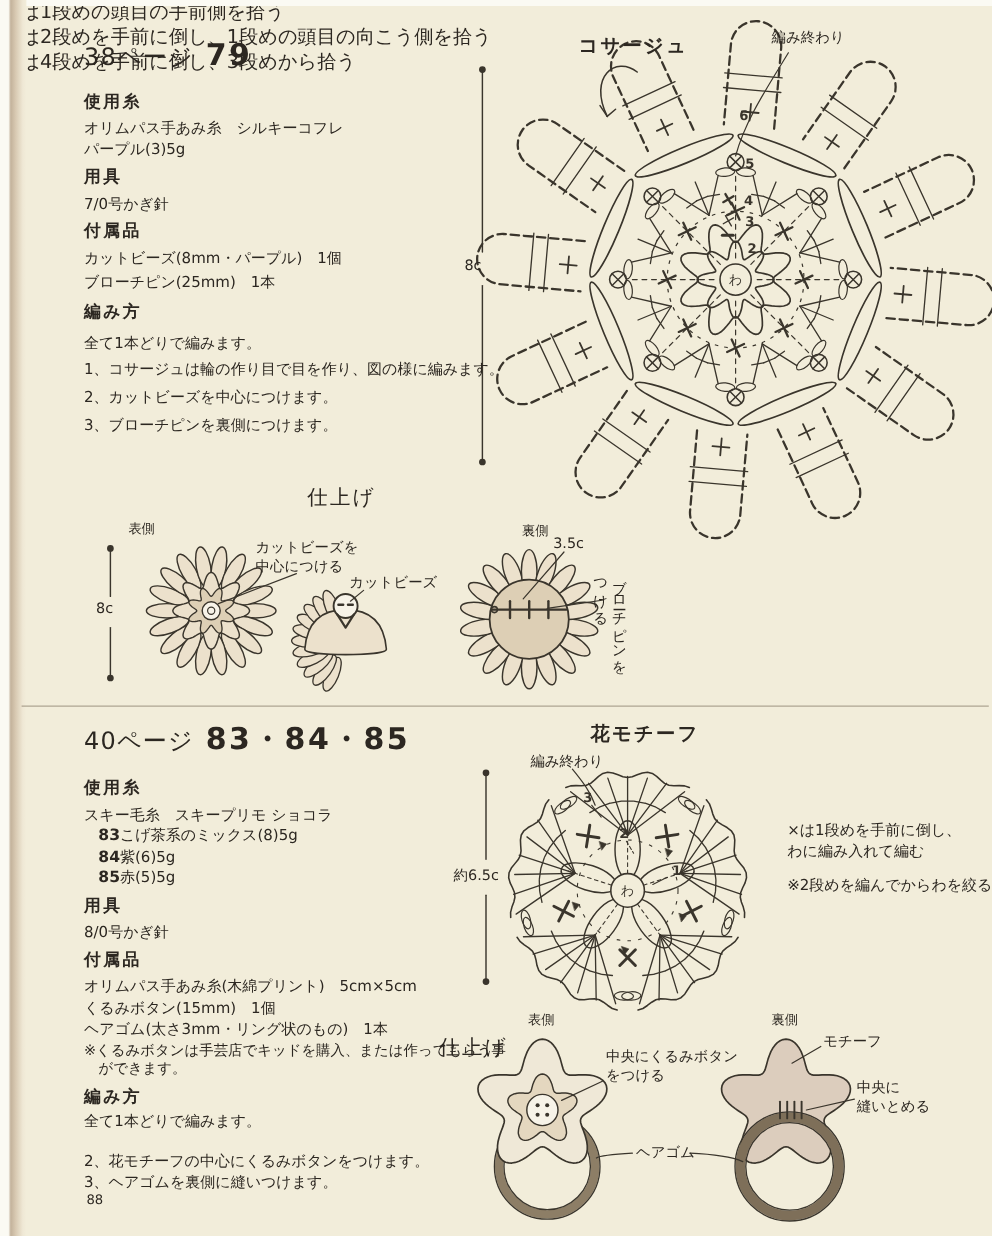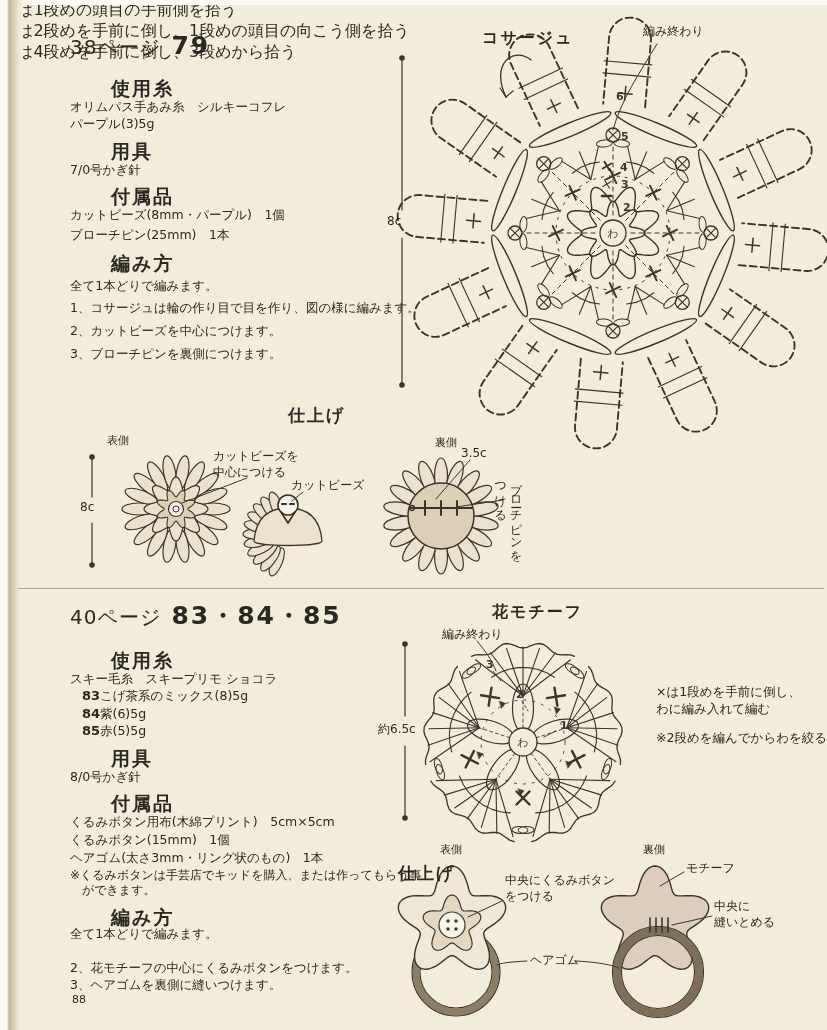--- a/index.html
+++ b/index.html
@@ -7,27 +7,27 @@
         font-family:"DejaVu Sans","Liberation Sans",sans-serif;color:#2c2721;}
   .top-edge{position:absolute;left:0;top:0;right:0;height:5px;background:#fbfaf3;}
   .bind-edge{position:absolute;left:0;top:0;bottom:0;width:22px;
       background:linear-gradient(90deg,#fbfaf3 0 7px,#c3b29b 9px,#d8c9b2 13px,#efe8d5 19px,#f2edda 22px);}
   .divider{position:absolute;left:18px;top:588px;width:806px;border-top:1.5px solid rgba(120,108,88,.55);}
   .lbl{position:absolute;line-height:1.3;}
   .nw{white-space:nowrap;}
   .pre{white-space:pre-line;}
   .pagehead{font-size:20px;letter-spacing:1px;}
   .marker{font-size:25px;font-weight:bold;letter-spacing:2px;margin-left:10px;}
-  .hscript{font-size:19px;font-weight:bold;letter-spacing:2px;margin-left:41px;}
+  .hscript{font-size:14px;font-weight:bold;letter-spacing:2px;}
   .body{font-size:12.5px;text-align:right;}
   .small{font-size:12px;}
   .b13{font-size:11px;}
   .vert{writing-mode:vertical-rl;}
   .ctitle{font-size:16px;font-weight:bold;letter-spacing:2px;text-align:right;}
-  .ftitle{font-size:17px;font-weight:bold;letter-spacing:2px;margin-left:32px;}
+  .ftitle{font-size:17px;font-weight:normal;letter-spacing:2px;}
   .num{display:inline-block;width:30px;font-weight:bold;font-size:13px;}
   .legend-sym{font-weight:bold;display:inline-block;width:17px;font-size:13px;}
   svg{position:absolute;left:0;top:0;}
 </style>
 </head>
 <body>
 
 <div class="page">
   <svg id="diagram-svg" width="827" height="1030" viewBox="0 0 827 1030" font-family="&quot;DejaVu Sans&quot;,sans-serif">
       <g>
@@ -564,21 +564,21 @@
     <span>40ページ</span><span class="marker">83・84・85</span>
   </div>
   <div class="lbl hscript nw" style="left:70px;top:648px">使用糸</div>
   <div class="lbl body nw" style="left:70px;top:671px">スキー毛糸　スキープリモ ショコラ</div>
   <div class="lbl body nw" style="left:70px;top:688px"><span class="num">83</span><span>こげ茶系のミックス(8)5g</span></div>
   <div class="lbl body nw" style="left:70px;top:706px"><span class="num">84</span><span>紫(6)5g</span></div>
   <div class="lbl body nw" style="left:70px;top:723px"><span class="num">85</span><span>赤(5)5g</span></div>
   <div class="lbl hscript nw" style="left:70px;top:746px">用具</div>
   <div class="lbl body nw" style="left:70px;top:769px">8/0号かぎ針</div>
   <div class="lbl hscript nw" style="left:70px;top:791px">付属品</div>
-  <div class="lbl body nw" style="left:70px;top:814px">くるみボタン用布(木綿プリント)　5cm×5cm</div>
+  <div class="lbl body nw" style="left:70px;top:814px">オリムパス手あみ糸(木綿プリント)　5cm×5cm</div>
   <div class="lbl body nw" style="left:70px;top:832px">くるみボタン(15mm)　1個</div>
   <div class="lbl body nw" style="left:70px;top:850px">ヘアゴム(太さ3mm・リング状のもの)　1本</div>
   <div class="lbl small nw" style="left:70px;top:868px">※くるみボタンは手芸店でキッドを購入、または作ってもらう事</div>
   <div class="lbl small nw" style="left:82px;top:883px">ができます。</div>
   <div class="lbl hscript nw" style="left:70px;top:905px">編み方</div>
   <div class="lbl body nw" style="left:70px;top:926px">全て1本どりで編みます。</div>
   <div class="lbl body nw" style="left:70px;top:960px">2、花モチーフの中心にくるみボタンをつけます。</div>
   <div class="lbl body nw" style="left:70px;top:977px">3、ヘアゴムを裏側に縫いつけます。</div>
   <div class="lbl b13 nw" style="left:72px;top:993px">88</div>
 

